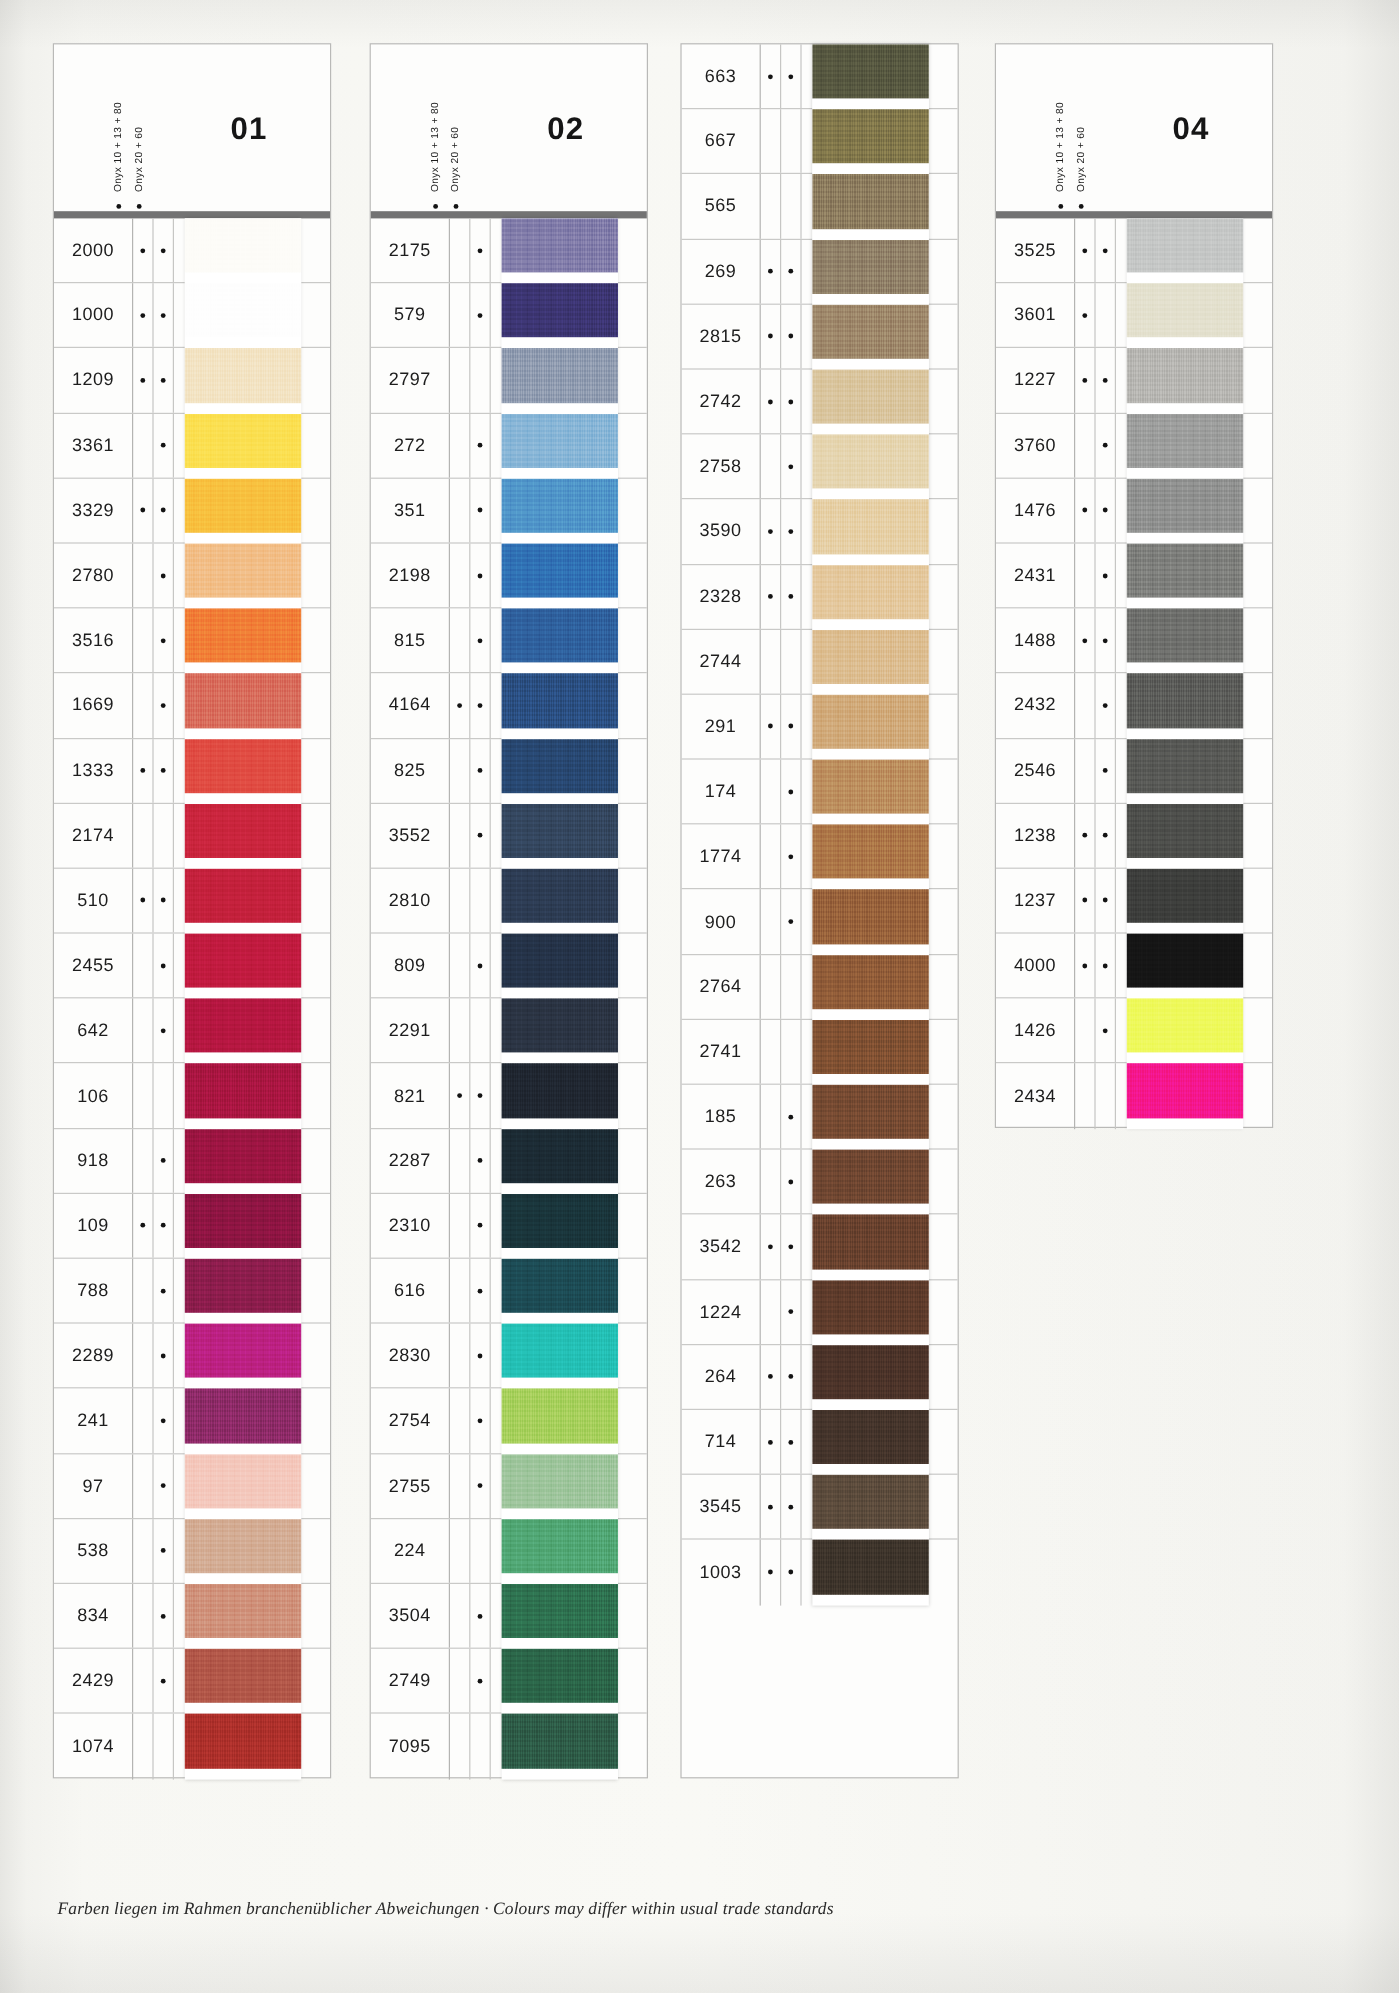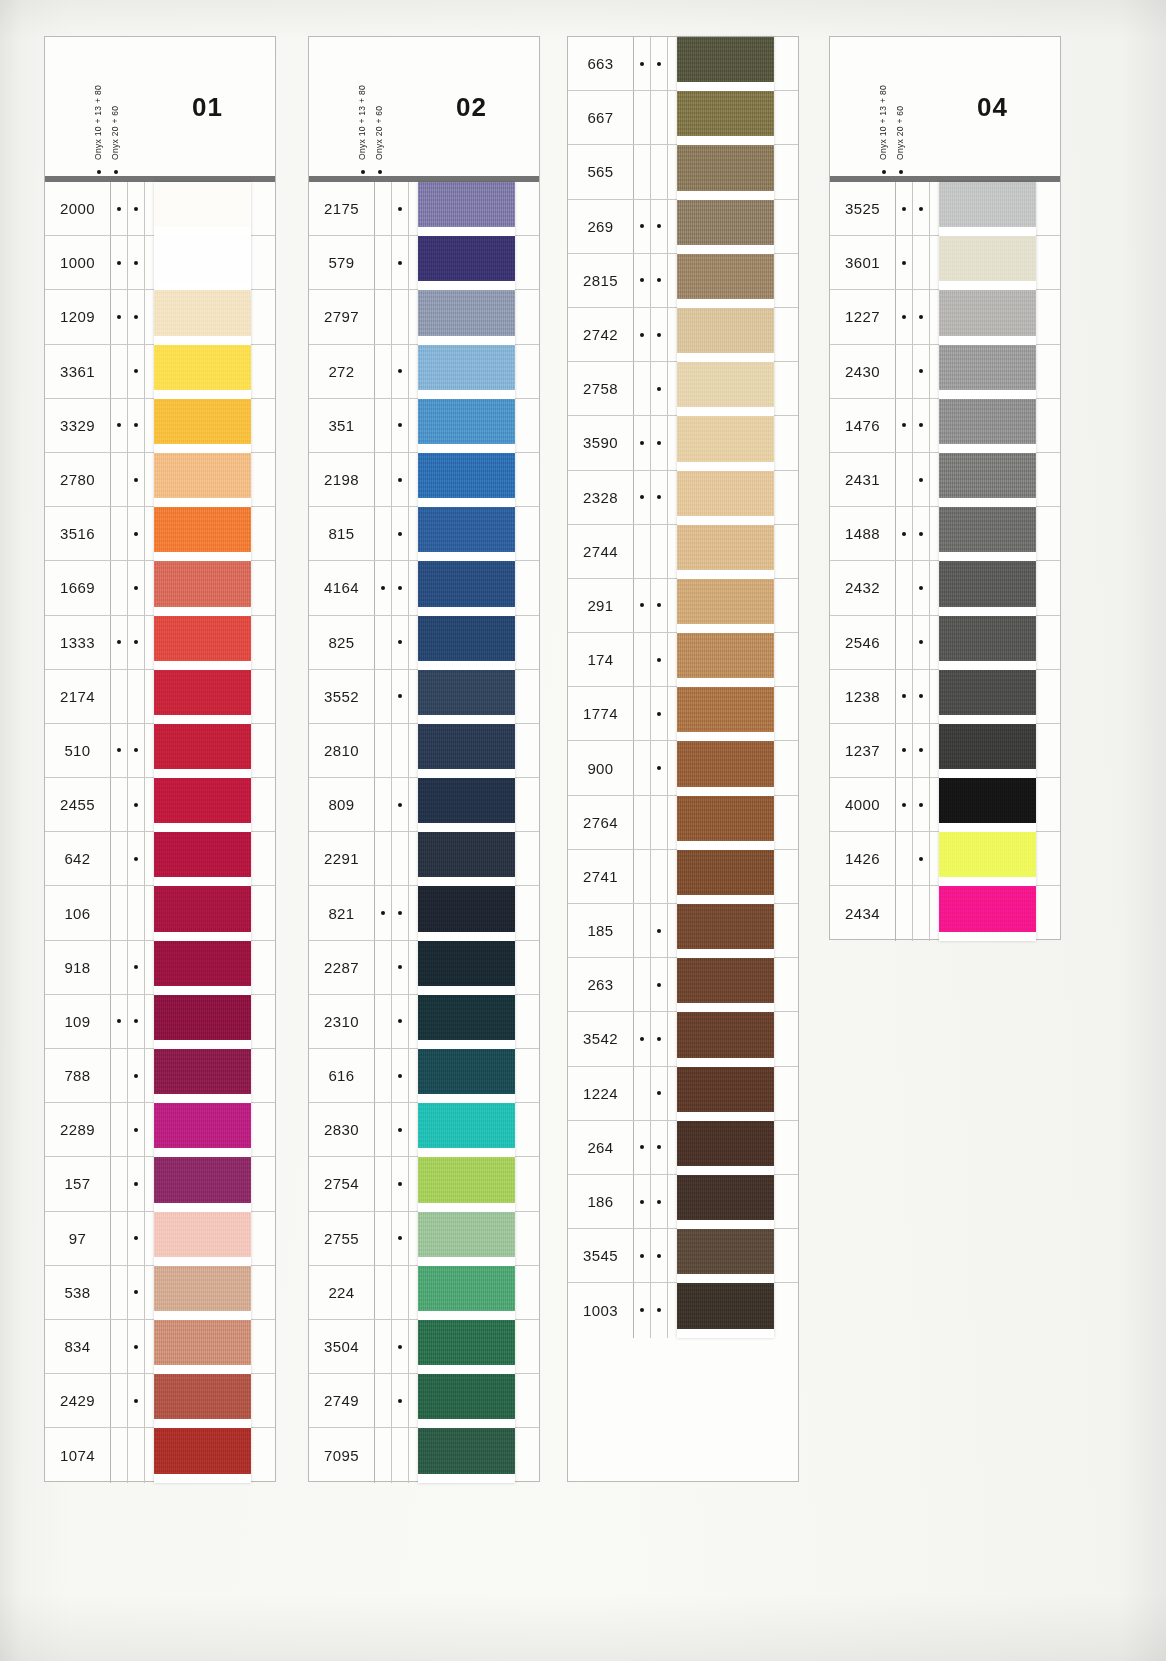--- a/index.html
+++ b/index.html
@@ -321,21 +321,21 @@
             </div>
             <div class="row" style="height: 54.2px;">
               <div class="cell-num">2289</div>
               <div class="cell-dot"></div>
               <div class="cell-dot">
                 <span class="dot"></span>
               </div>
               <div class="cell-swatch"></div>
             </div>
             <div class="row" style="height: 54.2px;">
-              <div class="cell-num">157</div>
+              <div class="cell-num">241</div>
               <div class="cell-dot"></div>
               <div class="cell-dot">
                 <span class="dot"></span>
               </div>
               <div class="cell-swatch"></div>
             </div>
             <div class="row" style="height: 54.2px;">
               <div class="cell-num">97</div>
               <div class="cell-dot"></div>
               <div class="cell-dot">
@@ -852,21 +852,21 @@
               <div class="cell-num">264</div>
               <div class="cell-dot">
                 <span class="dot"></span>
               </div>
               <div class="cell-dot">
                 <span class="dot"></span>
               </div>
               <div class="cell-swatch"></div>
             </div>
             <div class="row" style="height: 54.2px;">
-              <div class="cell-num">186</div>
+              <div class="cell-num">714</div>
               <div class="cell-dot">
                 <span class="dot"></span>
               </div>
               <div class="cell-dot">
                 <span class="dot"></span>
               </div>
               <div class="cell-swatch"></div>
             </div>
             <div class="row" style="height: 54.2px;">
               <div class="cell-num">3545</div>
@@ -978,21 +978,21 @@
               <div class="cell-num">1227</div>
               <div class="cell-dot">
                 <span class="dot"></span>
               </div>
               <div class="cell-dot">
                 <span class="dot"></span>
               </div>
               <div class="cell-swatch"></div>
             </div>
             <div class="row" style="height: 54.2px;">
-              <div class="cell-num">2430</div>
+              <div class="cell-num">3760</div>
               <div class="cell-dot"></div>
               <div class="cell-dot">
                 <span class="dot"></span>
               </div>
               <div class="cell-swatch"></div>
             </div>
             <div class="row" style="height: 54.2px;">
               <div class="cell-num">1476</div>
               <div class="cell-dot">
                 <span class="dot"></span>
@@ -1107,15 +1107,16 @@
             <div class="band" title="4000" style="height: 45.2px; background: rgb(21, 21, 21);"></div>
             <div class="gap" style="height: 9px;"></div>
             <div class="band" title="1426" style="height: 45.2px; background: rgb(238, 249, 90);"></div>
             <div class="gap" style="height: 9px;"></div>
             <div class="band" title="2434" style="height: 45.2px; background: rgb(245, 22, 140);"></div>
           </div>
         </div>
       </div>
     </div>
 
+  <div class="footer-note">Farben liegen im Rahmen branchenüblicher Abweichungen · Colours may differ within usual trade standards</div>
 
 
 </div>
 
 </body></html>

